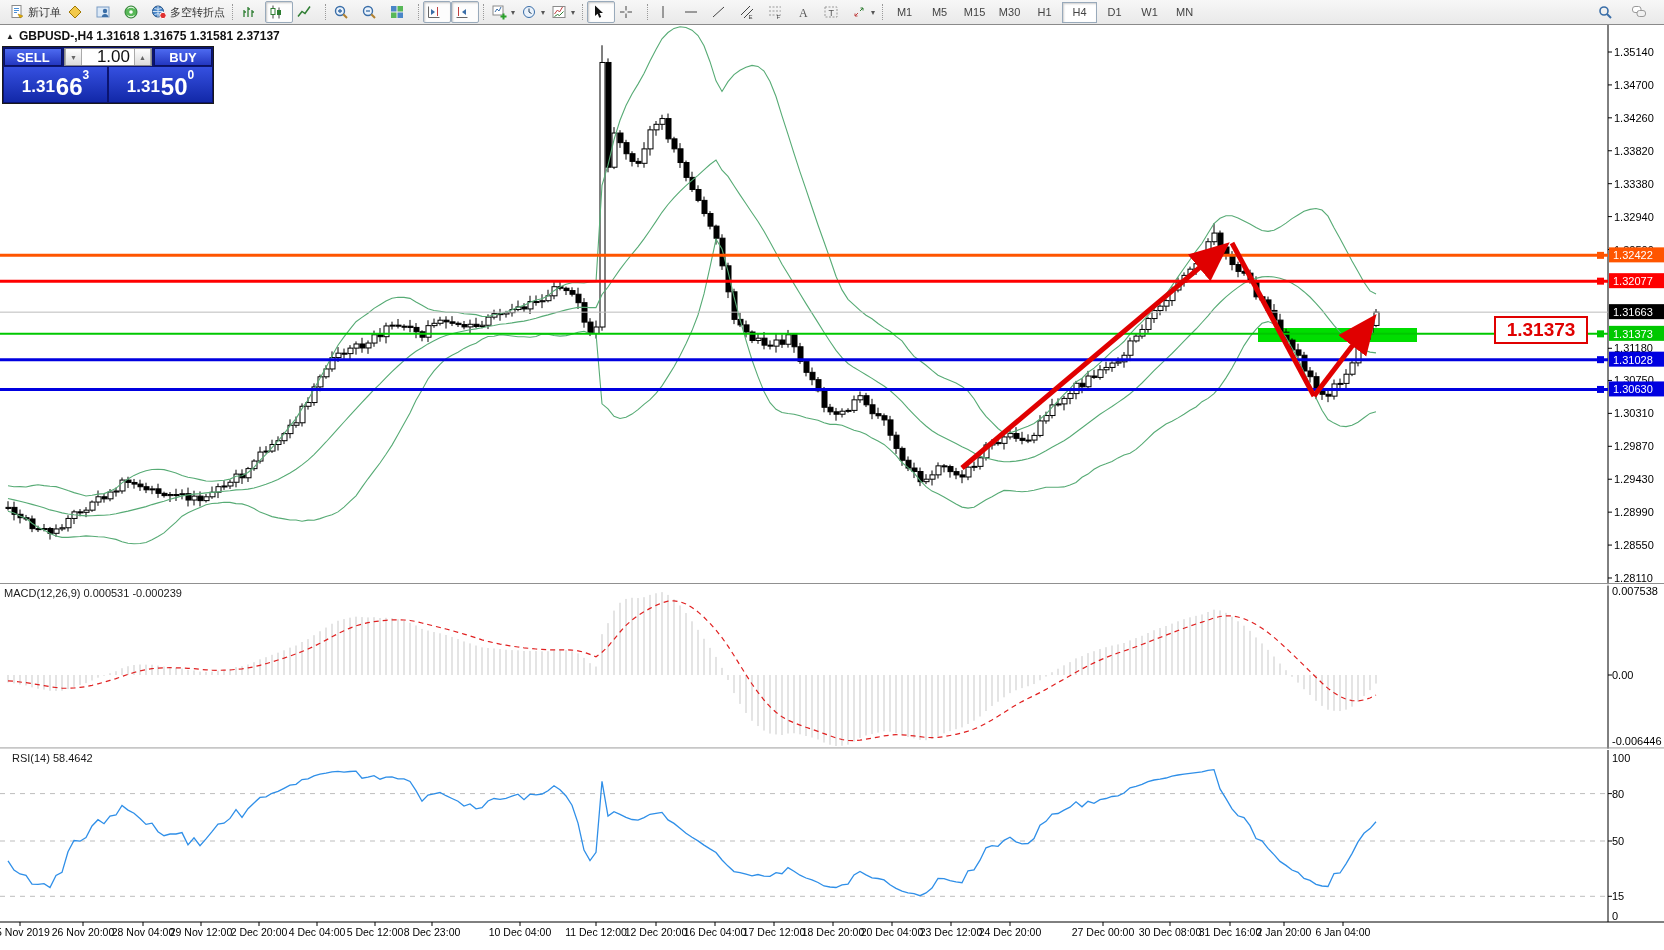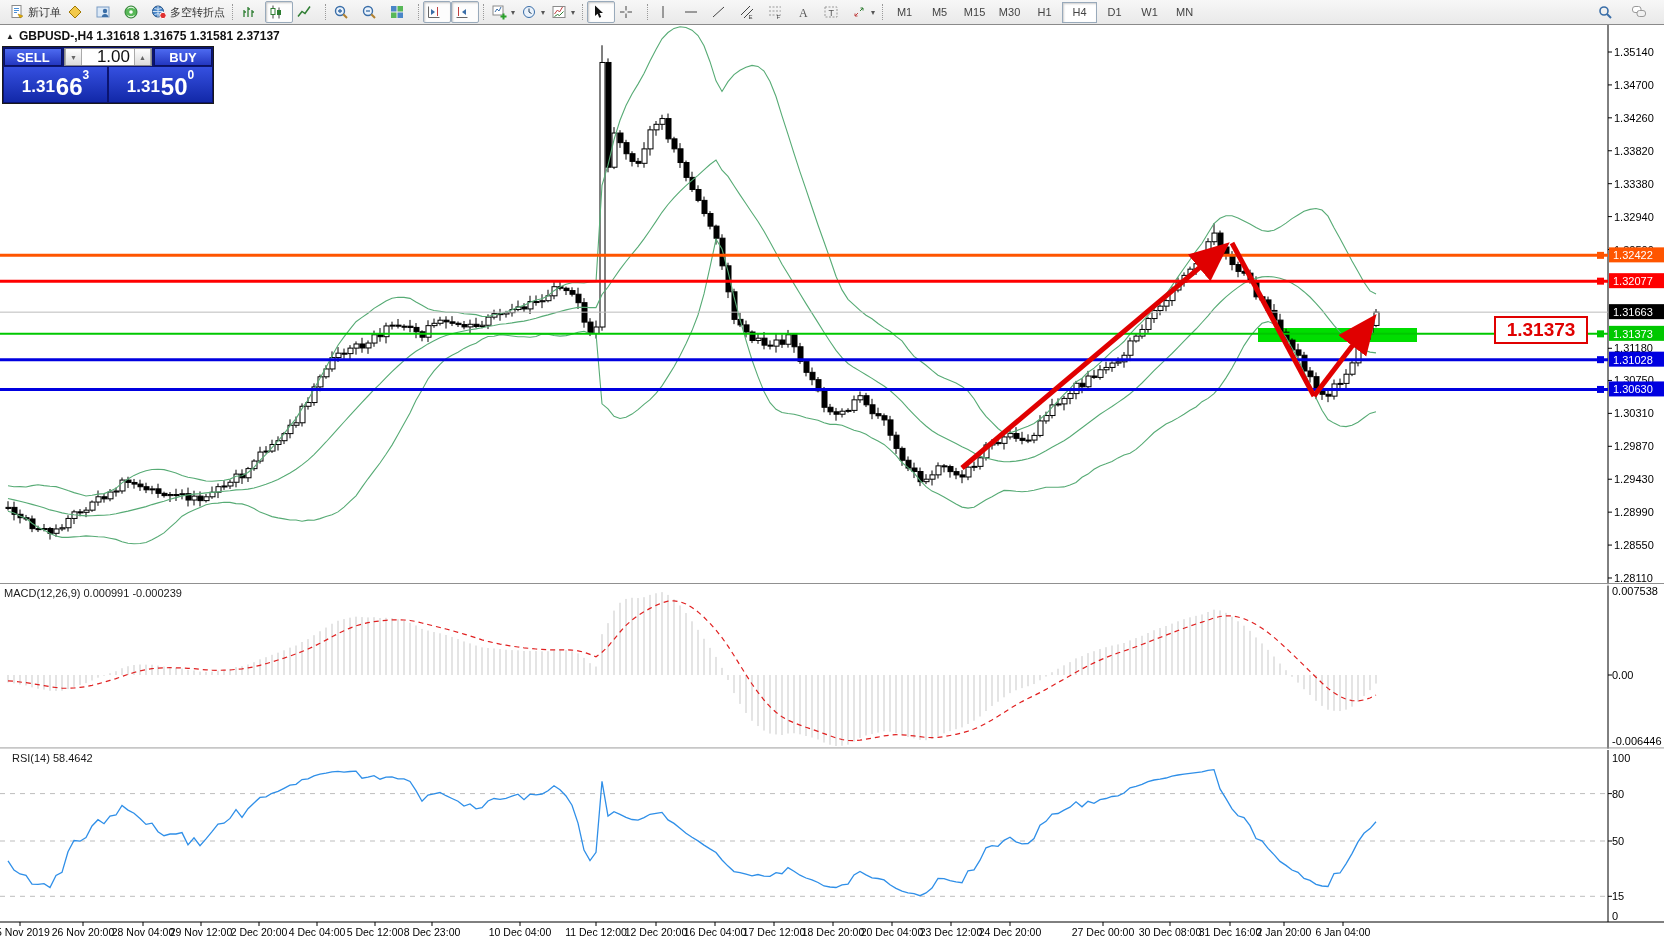--- a/index.html
+++ b/index.html
@@ -1180,17 +1180,17 @@
         <span class="psup">3</span>
       </div>
       <div class="pcell">
         <span class="psm">1.31</span>
         <span class="pbig">50</span>
         <span class="psup">0</span>
       </div>
     </div>
   </div>
 
-  <div class="overlay indlabel" style="left:4px;top:563px;">MACD(12,26,9) 0.000991 -0.000239</div>
+  <div class="overlay indlabel" style="left:4px;top:563px;">MACD(12,26,9) 0.000531 -0.000239</div>
   <div class="overlay indlabel" style="left:12px;top:728px;">RSI(14) 58.4642</div>
 
   <div class="overlay callout">1.31373</div>
 </div>
 
 </body></html>

